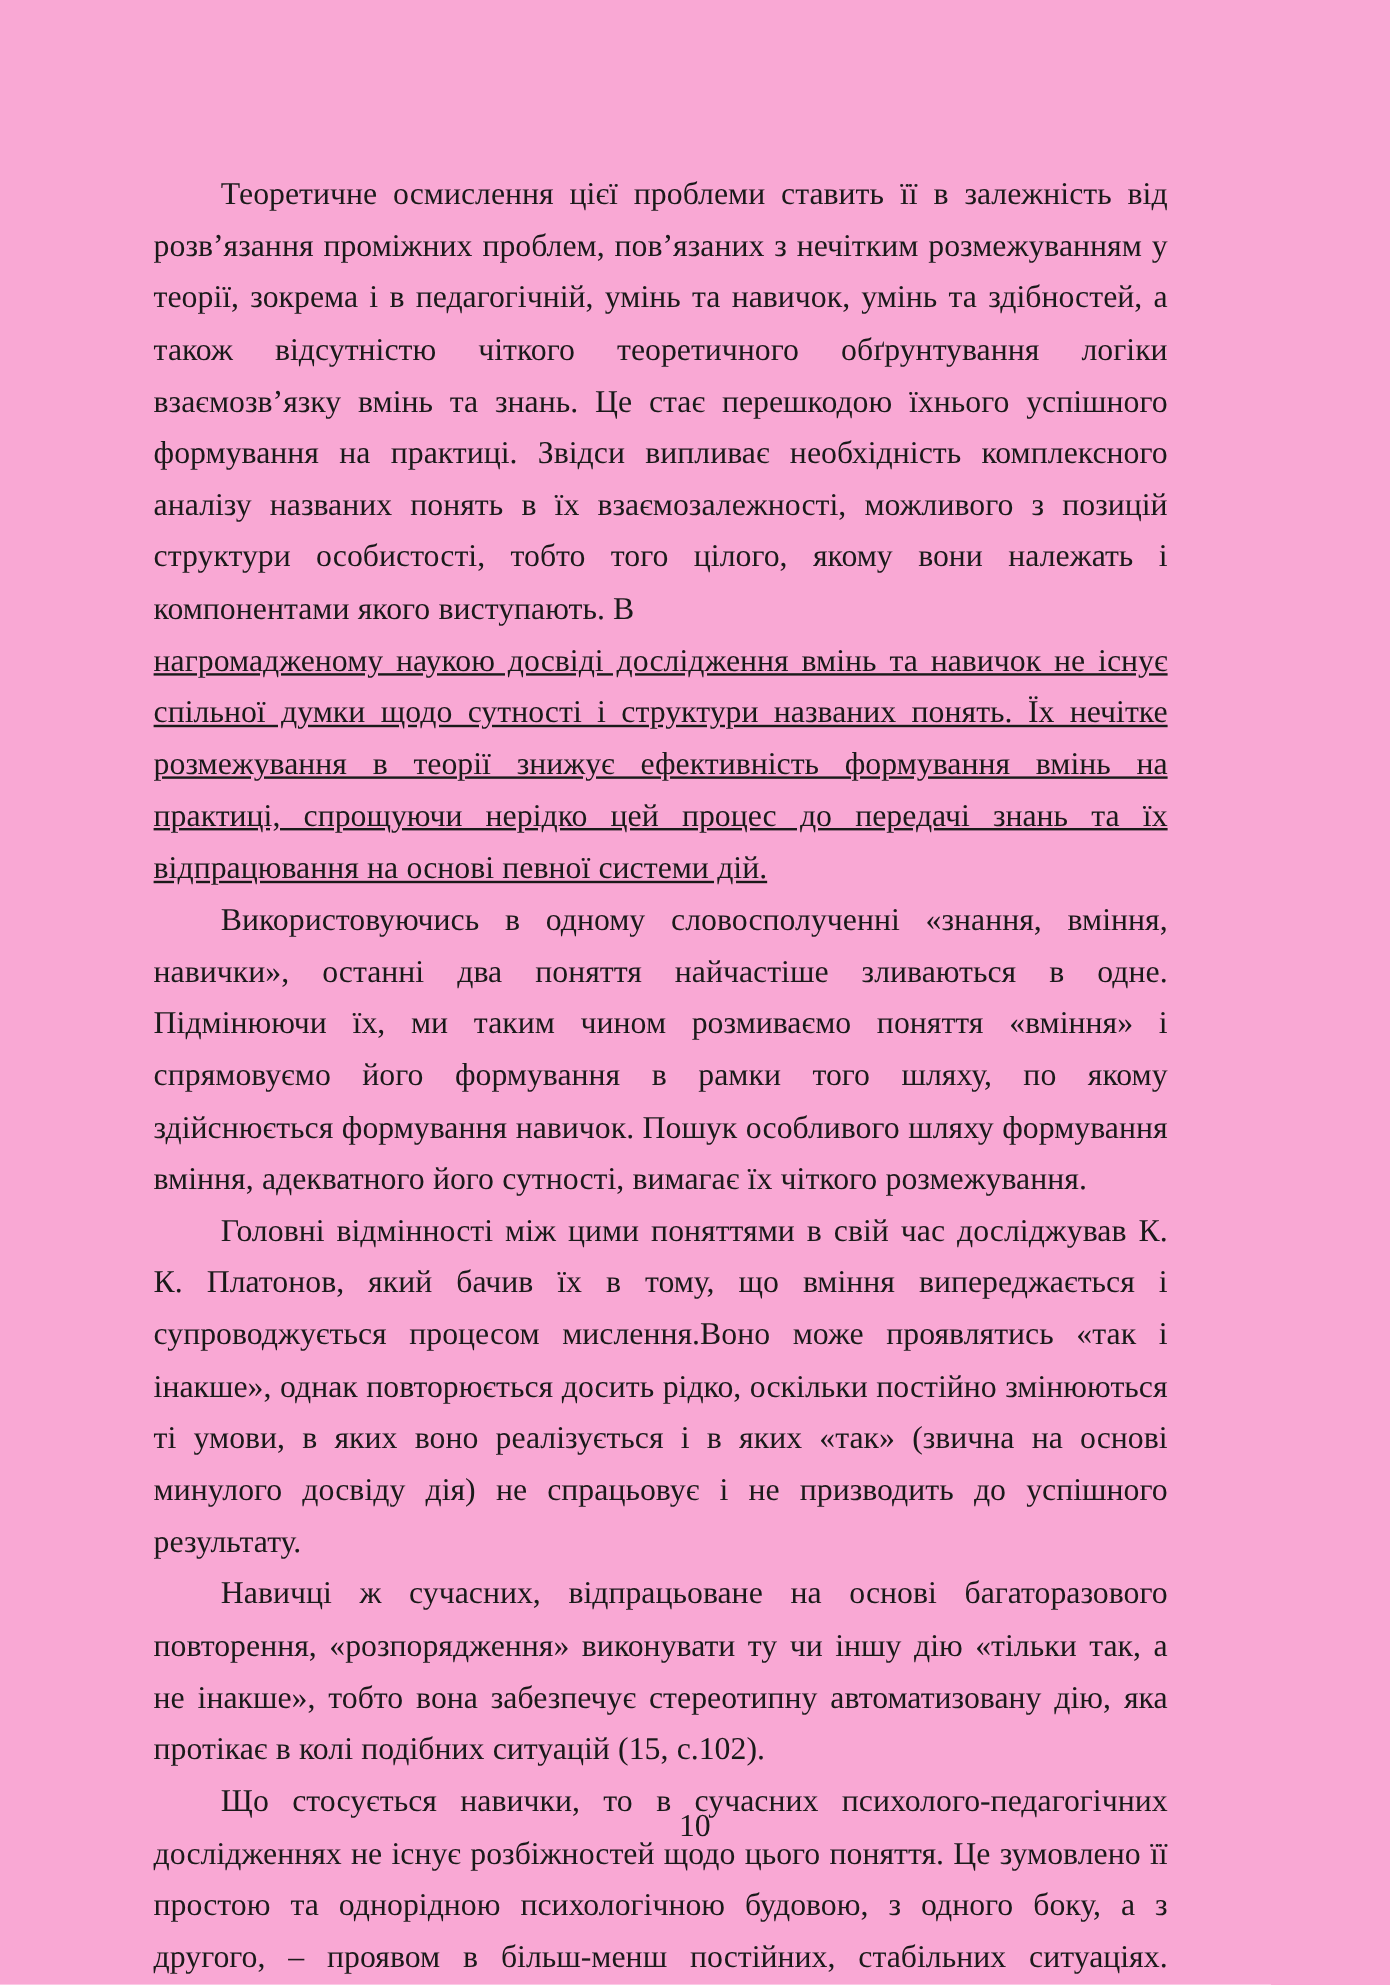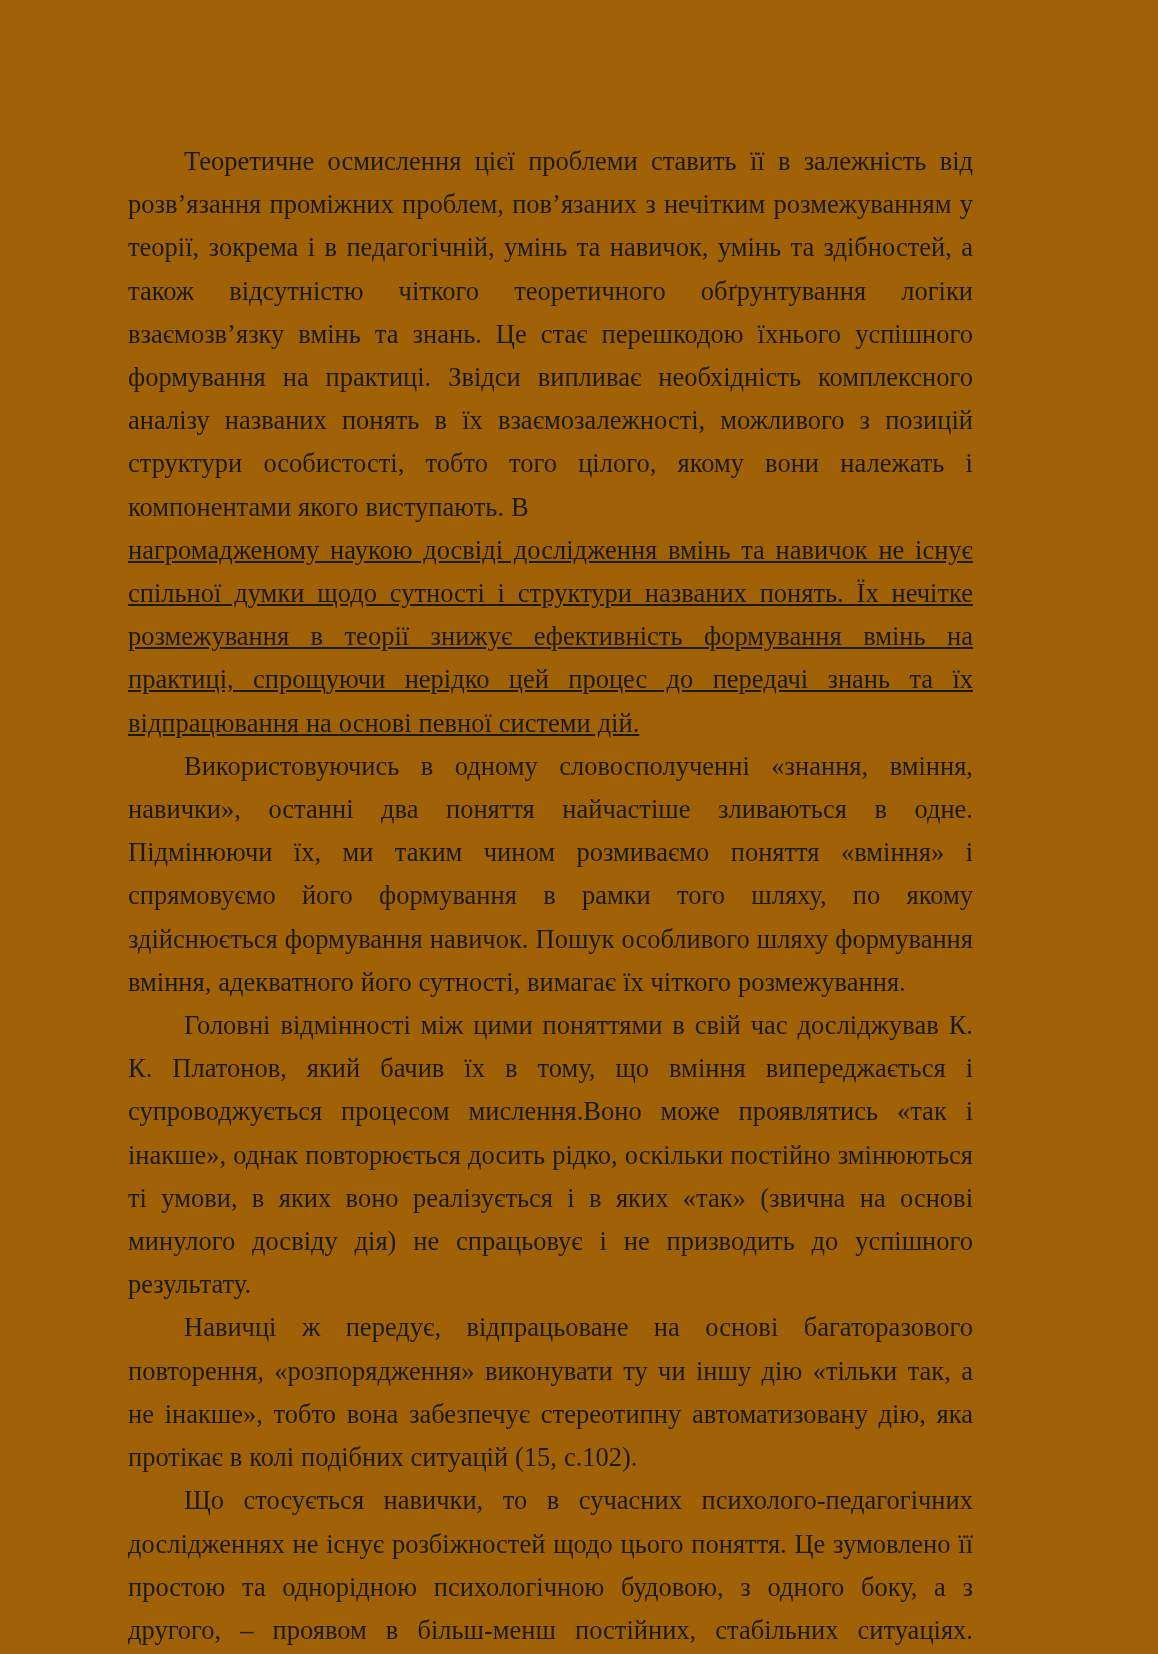--- a/index.html
+++ b/index.html
@@ -10,21 +10,21 @@
   }
   body {
     font-family: "Liberation Serif", "DejaVu Serif", serif;
     color: #1a1a1a;
   }
   .page {
     position: relative;
     width: 1158px;
     height: 1654px;
     margin: 0 auto;
-    background: #a16207;
+    background: #f9a8d4;
     box-sizing: border-box;
     overflow: hidden;
   }
   .text-block {
     position: absolute;
     left: 128px;
     top: 140px;
     width: 845px;
   }
   .para {
@@ -56,19 +56,20 @@
 </head>
 <body>
 
 <div class="page">
 
   <div class="text-block">
     <p class="para">Теоретичне осмислення цієї проблеми ставить її в залежність від розв’язання проміжних проблем, пов’язаних з нечітким розмежуванням у теорії, зокрема і в педагогічній, умінь та навичок, умінь та здібностей, а також відсутністю чіткого теоретичного обґрунтування логіки взаємозв’язку вмінь та знань. Це стає перешкодою їхнього успішного формування на практиці. Звідси випливає необхідність комплексного аналізу названих понять в їх взаємозалежності, можливого з позицій структури особистості, тобто того цілого, якому вони належать і компонентами якого виступають. В</p>
     <p class="para cont">нагромадженому наукою досвіді дослідження вмінь та навичок не існує спільної думки щодо сутності і структури названих понять. Їх нечітке розмежування в теорії знижує ефективність формування вмінь на практиці, спрощуючи нерідко цей процес до передачі знань та їх відпрацювання на основі певної системи дій.</p>
     <p class="para">Використовуючись в одному словосполученні «знання, вміння, навички», останні два поняття найчастіше зливаються в одне. Підмінюючи їх, ми таким чином розмиваємо поняття «вміння» і спрямовуємо його формування в рамки того шляху, по якому здійснюється формування навичок. Пошук особливого шляху формування вміння, адекватного його сутності, вимагає їх чіткого розмежування.</p>
     <p class="para">Головні відмінності між цими поняттями в свій час досліджував К. К. Платонов, який бачив їх в тому, що вміння випереджається і супроводжується процесом мислення.Воно може проявлятись «так і інакше», однак повторюється досить рідко, оскільки постійно змінюються ті умови, в яких воно реалізується і в яких «так» (звична на основі минулого досвіду дія) не спрацьовує і не призводить до успішного результату.</p>
-    <p class="para">Навичці ж передує, відпрацьоване на основі багаторазового повторення, «розпорядження» виконувати ту чи іншу дію «тільки так, а не інакше», тобто вона забезпечує стереотипну автоматизовану дію, яка протікає в колі подібних ситуацій (15, с.102).</p>
+    <p class="para">Навичці ж сучасних, відпрацьоване на основі багаторазового повторення, «розпорядження» виконувати ту чи іншу дію «тільки так, а не інакше», тобто вона забезпечує стереотипну автоматизовану дію, яка протікає в колі подібних ситуацій (15, с.102).</p>
     <p class="para">Що стосується навички, то в сучасних психолого-педагогічних дослідженнях не існує розбіжностей щодо цього поняття. Це зумовлено її простою та однорідною психологічною будовою, з одного боку, а з другого, – проявом в більш-менш постійних, стабільних ситуаціях. Розбіжності щодо визначення поняття «вміння» виникають тому, що не існує спільної думки, чи вважати вміння первинними стосовно навички, чи навпаки.</p>
 
   </div>
 
+  <div class="page-number">10</div>
 
 </div>
 
 </body></html>

